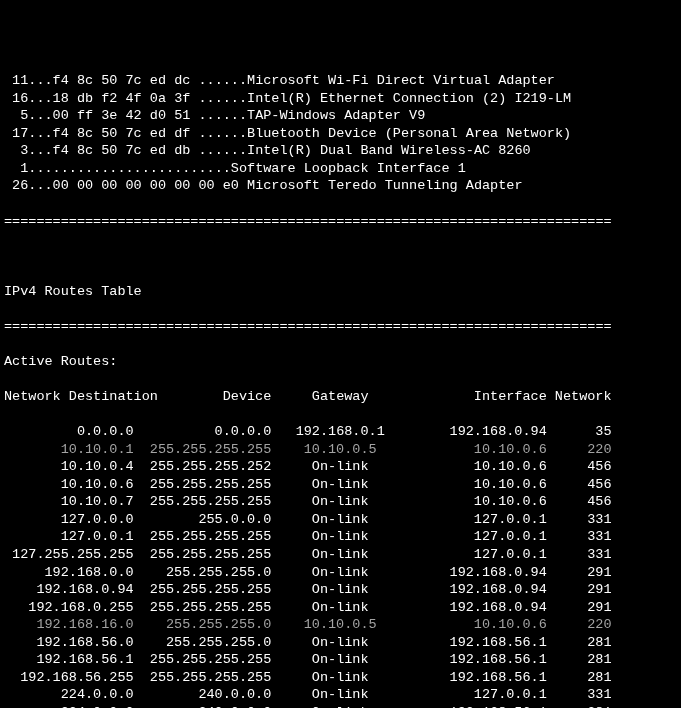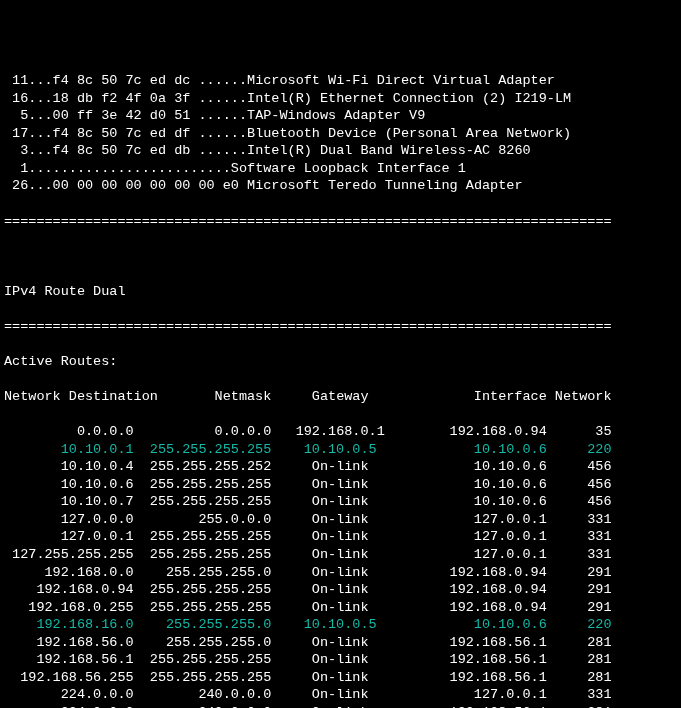--- a/index.html
+++ b/index.html
@@ -11,21 +11,21 @@
       background: #000;
       color: #fff;
       font-family: Consolas, 'Courier New', monospace;
       font-size: 13.5px;
       line-height: 1.3;
       padding: 2px 4px;
       width: 681px;
       white-space: pre;
     }
     .highlight {
-      color: #14b8a6;
+      color: #a3a3a3;
     }
     .divider {
       letter-spacing: 0;
     }
     .iface-row {
       display: block;
     }
     .route-row {
       display: block;
     }
@@ -59,21 +59,21 @@
     }
   </style>
 </head>
 <body>
 
 
 
 <div id="interfaces-block"><div class="iface-row"> 11...f4 8c 50 7c ed dc ......Microsoft Wi-Fi Direct Virtual Adapter</div><div class="iface-row"> 16...18 db f2 4f 0a 3f ......Intel(R) Ethernet Connection (2) I219-LM</div><div class="iface-row">  5...00 ff 3e 42 d0 51 ......TAP-Windows Adapter V9</div><div class="iface-row"> 17...f4 8c 50 7c ed df ......Bluetooth Device (Personal Area Network)</div><div class="iface-row">  3...f4 8c 50 7c ed db ......Intel(R) Dual Band Wireless-AC 8260</div><div class="iface-row">  1.........................Software Loopback Interface 1</div><div class="iface-row"> 26...00 00 00 00 00 00 00 e0 Microsoft Teredo Tunneling Adapter</div></div>
 <div class="divider">===========================================================================</div>
 <div>&nbsp;</div>
-<div>IPv4 Route Dual</div>
+<div>IPv4 Routes Table</div>
 <div class="divider">===========================================================================</div>
 <div>Active Routes:</div>
-<div class="route-row header-row"><span class="col-dest" style="text-align:left">Network Destination</span><span class="col-mask">Netmask</span><span class="col-gw">Gateway</span><span class="col-iface">Interface</span><span class="col-metric">Network</span></div>
+<div class="route-row header-row"><span class="col-dest" style="text-align:left">Network Destination</span><span class="col-mask">Device</span><span class="col-gw">Gateway</span><span class="col-iface">Interface</span><span class="col-metric">Network</span></div>
 <div id="routes-block"><div class="route-row"><span class="col-dest">0.0.0.0</span><span class="col-mask">0.0.0.0</span><span class="col-gw">192.168.0.1</span><span class="col-iface">192.168.0.94</span><span class="col-metric">35</span></div><div class="route-row highlight"><span class="col-dest">10.10.0.1</span><span class="col-mask">255.255.255.255</span><span class="col-gw">10.10.0.5</span><span class="col-iface">10.10.0.6</span><span class="col-metric">220</span></div><div class="route-row"><span class="col-dest">10.10.0.4</span><span class="col-mask">255.255.255.252</span><span class="col-gw">On-link</span><span class="col-iface">10.10.0.6</span><span class="col-metric">456</span></div><div class="route-row"><span class="col-dest">10.10.0.6</span><span class="col-mask">255.255.255.255</span><span class="col-gw">On-link</span><span class="col-iface">10.10.0.6</span><span class="col-metric">456</span></div><div class="route-row"><span class="col-dest">10.10.0.7</span><span class="col-mask">255.255.255.255</span><span class="col-gw">On-link</span><span class="col-iface">10.10.0.6</span><span class="col-metric">456</span></div><div class="route-row"><span class="col-dest">127.0.0.0</span><span class="col-mask">255.0.0.0</span><span class="col-gw">On-link</span><span class="col-iface">127.0.0.1</span><span class="col-metric">331</span></div><div class="route-row"><span class="col-dest">127.0.0.1</span><span class="col-mask">255.255.255.255</span><span class="col-gw">On-link</span><span class="col-iface">127.0.0.1</span><span class="col-metric">331</span></div><div class="route-row"><span class="col-dest">127.255.255.255</span><span class="col-mask">255.255.255.255</span><span class="col-gw">On-link</span><span class="col-iface">127.0.0.1</span><span class="col-metric">331</span></div><div class="route-row"><span class="col-dest">192.168.0.0</span><span class="col-mask">255.255.255.0</span><span class="col-gw">On-link</span><span class="col-iface">192.168.0.94</span><span class="col-metric">291</span></div><div class="route-row"><span class="col-dest">192.168.0.94</span><span class="col-mask">255.255.255.255</span><span class="col-gw">On-link</span><span class="col-iface">192.168.0.94</span><span class="col-metric">291</span></div><div class="route-row"><span class="col-dest">192.168.0.255</span><span class="col-mask">255.255.255.255</span><span class="col-gw">On-link</span><span class="col-iface">192.168.0.94</span><span class="col-metric">291</span></div><div class="route-row highlight"><span class="col-dest">192.168.16.0</span><span class="col-mask">255.255.255.0</span><span class="col-gw">10.10.0.5</span><span class="col-iface">10.10.0.6</span><span class="col-metric">220</span></div><div class="route-row"><span class="col-dest">192.168.56.0</span><span class="col-mask">255.255.255.0</span><span class="col-gw">On-link</span><span class="col-iface">192.168.56.1</span><span class="col-metric">281</span></div><div class="route-row"><span class="col-dest">192.168.56.1</span><span class="col-mask">255.255.255.255</span><span class="col-gw">On-link</span><span class="col-iface">192.168.56.1</span><span class="col-metric">281</span></div><div class="route-row"><span class="col-dest">192.168.56.255</span><span class="col-mask">255.255.255.255</span><span class="col-gw">On-link</span><span class="col-iface">192.168.56.1</span><span class="col-metric">281</span></div><div class="route-row"><span class="col-dest">224.0.0.0</span><span class="col-mask">240.0.0.0</span><span class="col-gw">On-link</span><span class="col-iface">127.0.0.1</span><span class="col-metric">331</span></div><div class="route-row"><span class="col-dest">224.0.0.0</span><span class="col-mask">240.0.0.0</span><span class="col-gw">On-link</span><span class="col-iface">192.168.56.1</span><span class="col-metric">281</span></div></div>
 
 
 
 
 
 </body></html>

